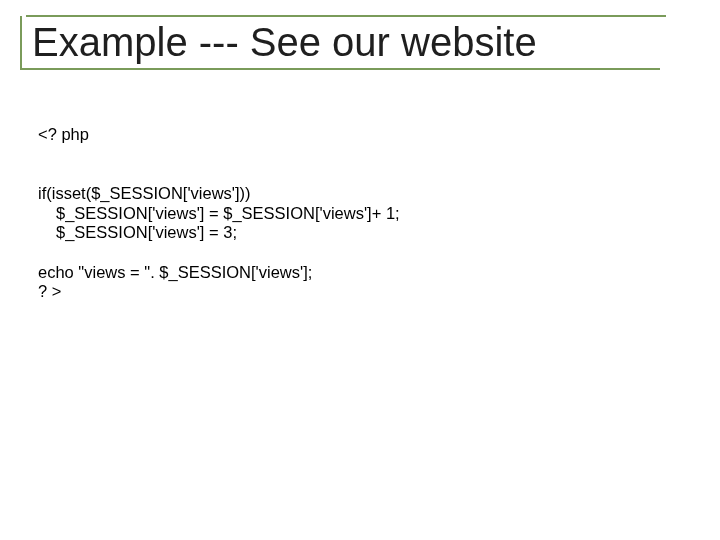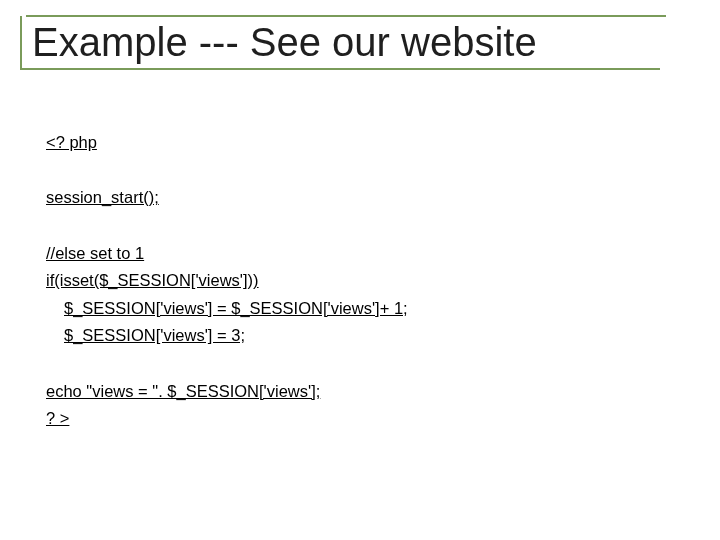--- a/index.html
+++ b/index.html
@@ -43,45 +43,42 @@
   .body {
     position: absolute;
     left: 38px;
     top: 125px;
     width: 620px;
     font-size: 16.5px;
     color: #000;
     line-height: 1.18;
   }
   .body p {
-    margin: 8px;
-    text-decoration: underline;
+    margin: 0;
   }
   .gap {
     height: 20px;
   }
   .indent {
     padding-left: 18px;
   }
 </style>
 </head>
 <body>
 <div class="slide">
 
   <div class="title-wrap">
     <div class="title-rule-top"></div>
     <div class="title-text">Example --- See our website</div>
   </div>
 
   <div class="body">
     <p>&lt;? php</p>
     <div class="gap"></div>
-    <p>session_start();</p>
     <div class="gap"></div>
-    <p>//else set to 1</p>
     <p>if(isset($_SESSION['views']))</p>
     <p class="indent">$_SESSION['views'] = $_SESSION['views']+ 1;</p>
     <p class="indent">$_SESSION['views'] = 3;</p>
     <div class="gap"></div>
     <p>echo "views = ". $_SESSION['views'];</p>
     <p>? &gt;</p>
   </div>
 
 </div>
 

